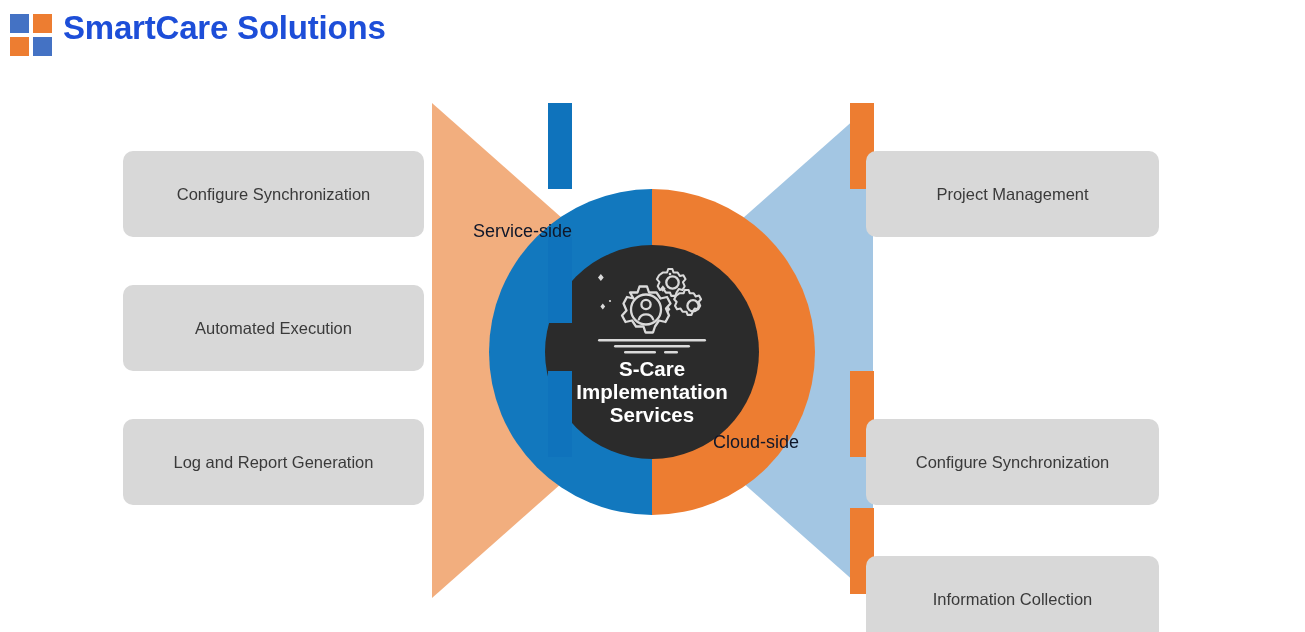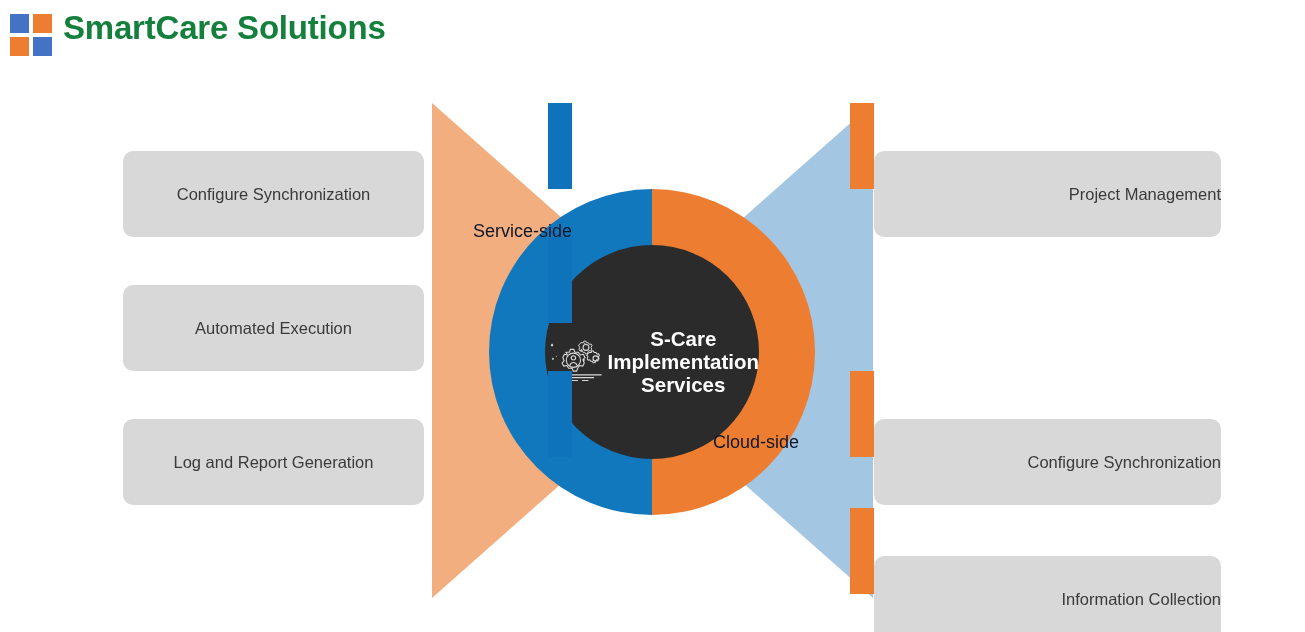--- a/index.html
+++ b/index.html
@@ -45,21 +45,21 @@
   .logo .tr { background: #ED7D31; }
   .logo .bl { background: #ED7D31; }
   .logo .br { background: #4472C4; }
 
   .app-title {
     position: absolute;
     left: 63px;
     top: 9px;
     font-size: 33px;
     font-weight: bold;
-    color: #15803d;
+    color: #1d4ed8;
     letter-spacing: -0.2px;
     white-space: nowrap;
   }
 
   
   .funnel {
     position: absolute;
     top: 103px;
     height: 495px;
     width: 226px;
@@ -96,21 +96,21 @@
   }
   .hub-core {
     position: absolute;
     left: 56px;
     top: 56px;
     width: 214px;
     height: 214px;
     border-radius: 50%;
     background: #2B2B2B;
     display: flex;
-    flex-direction: row;
+    flex-direction: column;
     align-items: center;
     justify-content: flex-start;
     padding-top: 18px;
     box-sizing: border-box;
   }
   .hub-icon {
     width: 132px;
     height: 92px;
     margin-bottom: 2px;
   }
@@ -165,21 +165,21 @@
   }
 
   
   .col-left  { left: 123px; width: 325px; }
   .col-left .card { left: 0; width: 301px; }
   .col-left .bar  { left: 425px; background: #0F73BC; }
 
   
   .col-right { left: 850px; width: 331px; }
   .col-right .bar  { left: 0; background: #ED7D31; }
-  .col-right .card { left: 24px; width: 347px; justify-content: flex-end; }
+  .col-right .card { left: 16px; width: 293px; }
 </style>
 </head>
 <body>
 
 <div id="canvas">
 
   <div class="header">
     <div class="logo">
       <i class="tl"></i>
       <i class="tr"></i>

